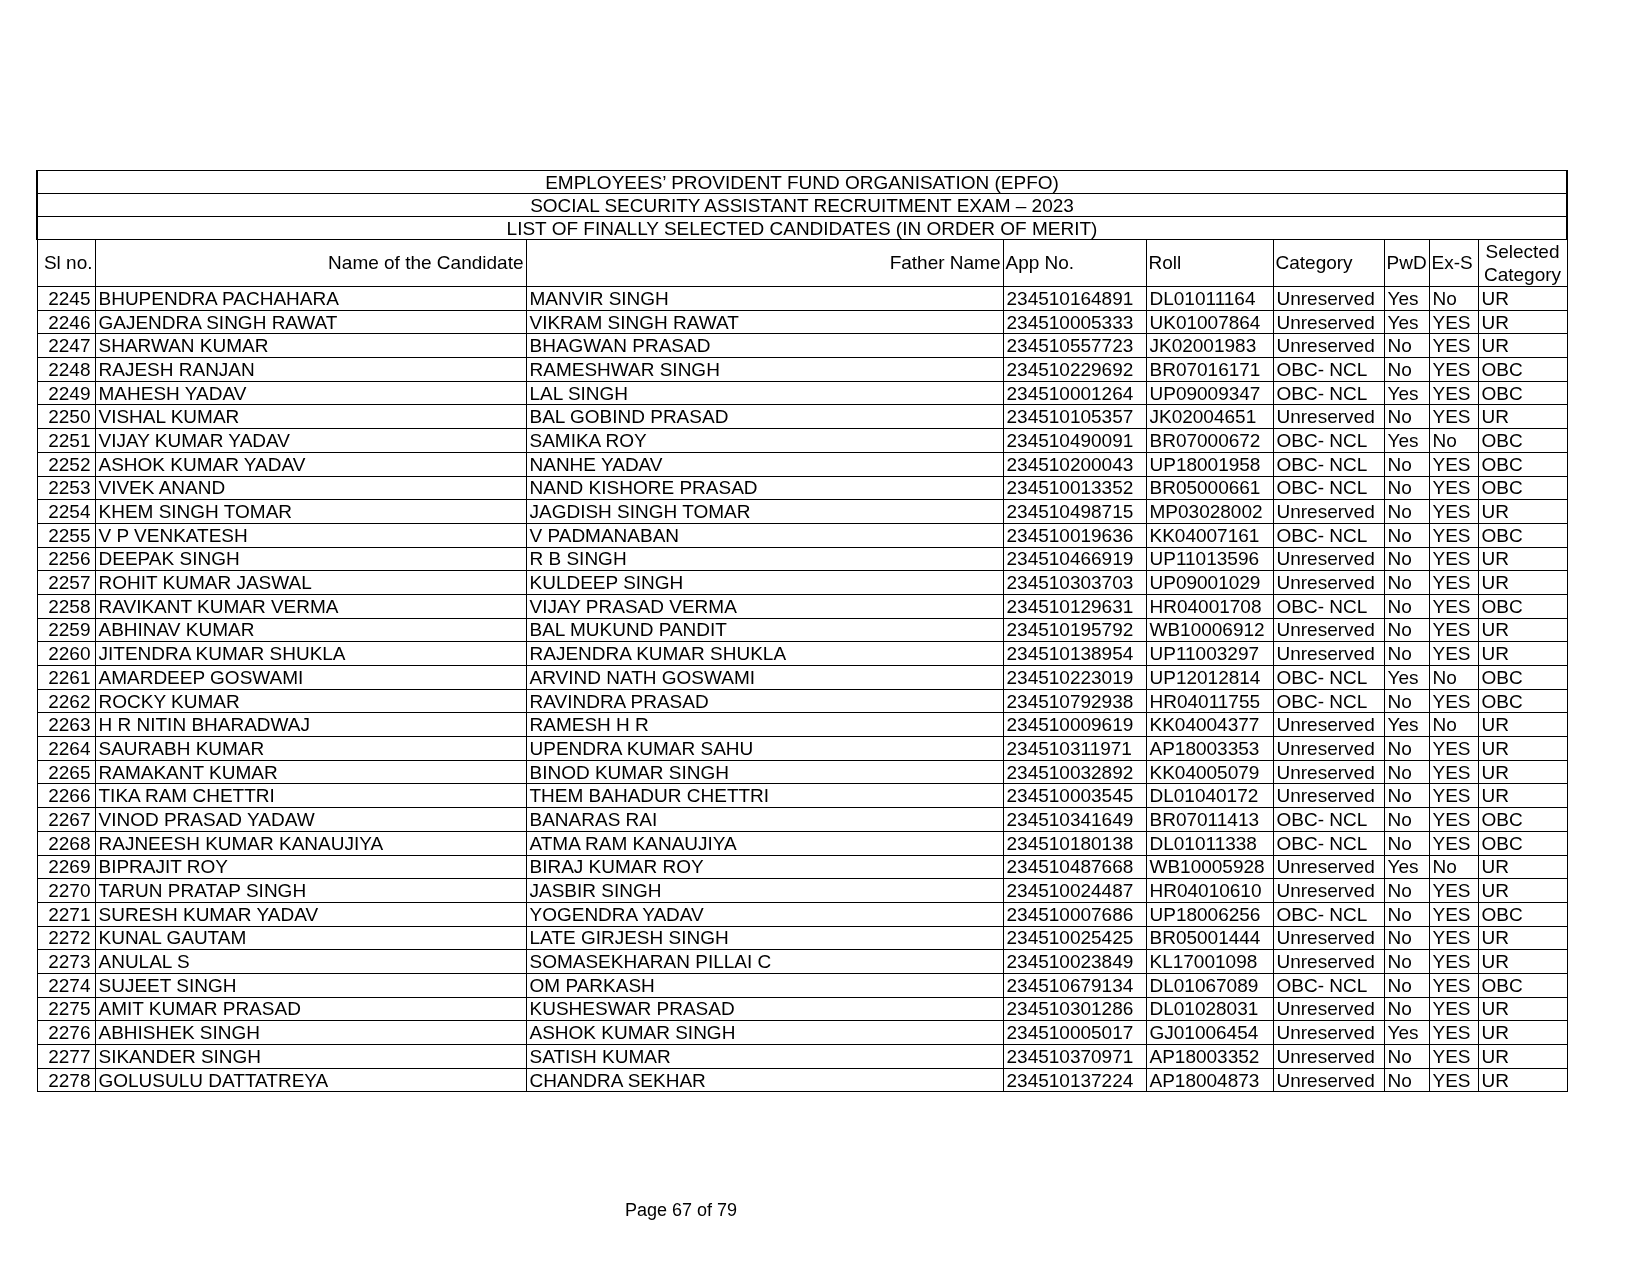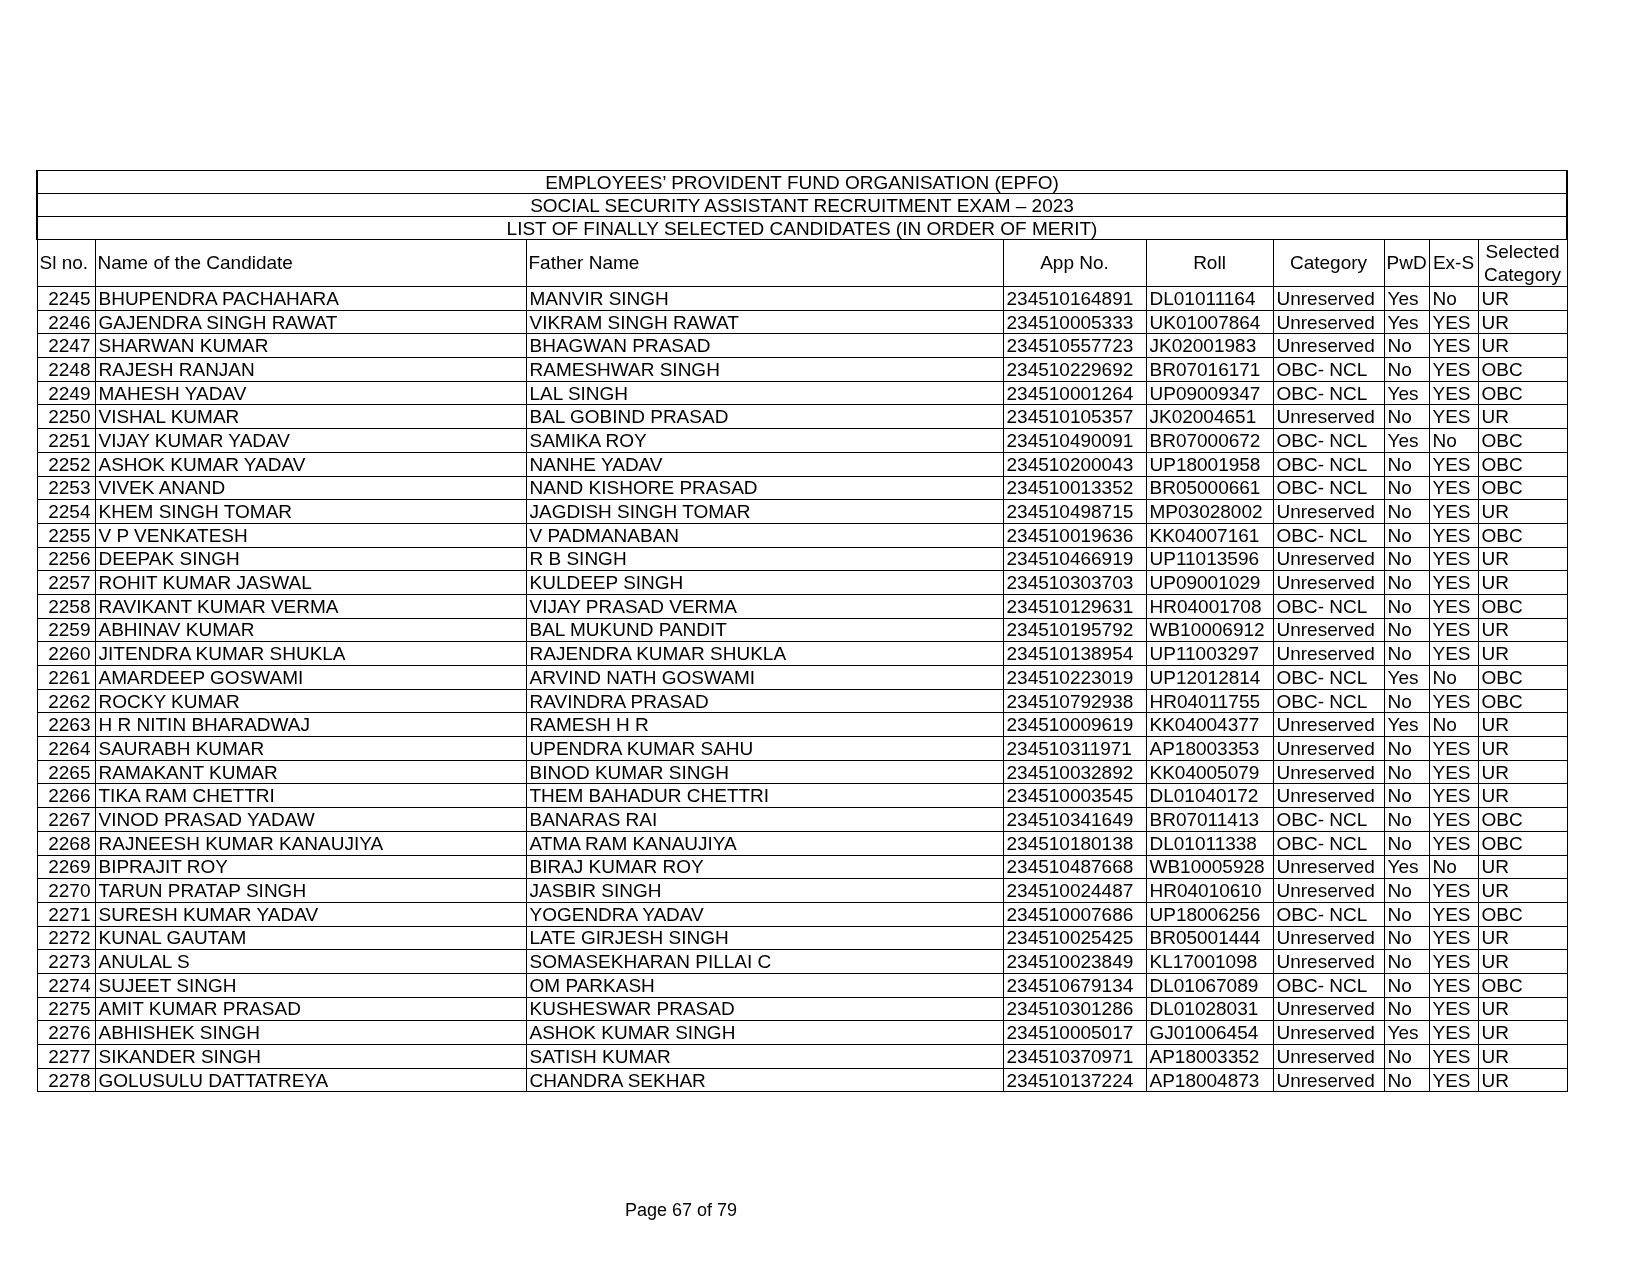--- a/index.html
+++ b/index.html
@@ -4,22 +4,22 @@
 <style>
   html, body { margin: 0; padding: 0; background: #ffffff; }
   body { width: 1651px; height: 1275px; position: relative; overflow: hidden;
          font-family: "Liberation Sans", sans-serif; color: #000; }
   .sheet { position: absolute; left: 36px; top: 170px; width: 1530px; }
   table { border-collapse: collapse; width: 1530px; table-layout: fixed; }
   td, th { border: 1.5px solid #000; padding: 0 2px; font-size: 19px; font-weight: normal;
            height: 22.7px; line-height: 21px; white-space: nowrap; overflow: hidden; vertical-align: middle; }
   .title td { text-align: center; height: 22px; border-left: 2px solid #000; border-right: 2px solid #000; }
   .hdr th { height: 46px; line-height: 22px; }
-  .hdr .left { text-align: left; }
-  .hdr .center { text-align: center; }
+  .hdr .left { text-align: right; }
+  .hdr .center { text-align: left; }
   .hdr .sel { white-space: normal; text-align: center; line-height: 23px; }
   tbody tr.data td { border-top: 1.5px solid #222; }
   td.sl { text-align: right; padding-right: 4px; margin-top: 16px; }
   td.c { text-align: left; padding-left: 3px; }
   .footer { position: absolute; top: 1200px; left: 0; width: 1362px; text-align: center; font-size: 18px; }
 </style>
 </head>
 <body>
 
 <div class="sheet">

